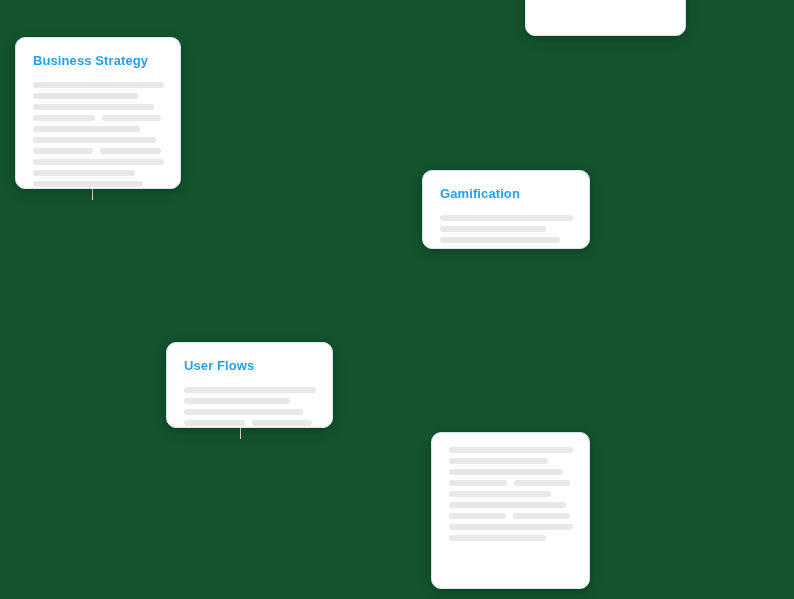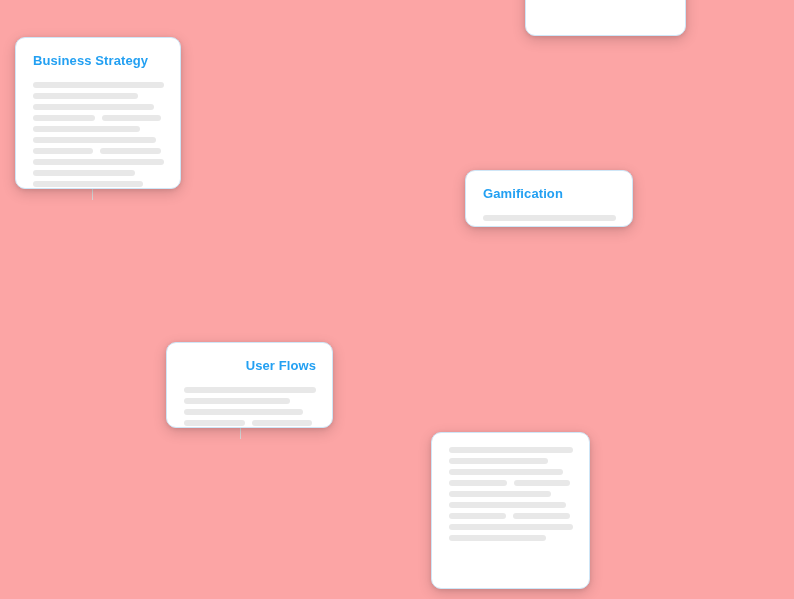--- a/index.html
+++ b/index.html
@@ -8,21 +8,21 @@
     background: #ffffff;
   }
   body {
     font-family: "Liberation Sans", "DejaVu Sans", sans-serif;
   }
   #canvas {
     position: relative;
     width: 794px;
     height: 599px;
     overflow: hidden;
-    background: #fca5a5;
+    background: #14532d;
   }
 
   
   .connector {
     position: absolute;
     background: #d8d8d8;
   }
 
   
   .card {
@@ -100,39 +100,39 @@
           <div class="bar" style="width: 100%; background: rgb(232, 232, 232);"></div>
         </div>
         <div class="line-row">
           <div class="bar" style="width: 78%; background: rgb(232, 232, 232);"></div>
         </div>
         <div class="line-row">
           <div class="bar" style="width: 84%; background: rgb(232, 232, 232);"></div>
         </div>
       </div>
     </div>
-    <div class="card" style="left: 422px; top: 170px; width: 168px; height: 57px; border-color: rgb(207, 230, 247); margin-left: 43px;">
+    <div class="card" style="left: 422px; top: 170px; width: 168px; height: 79px; border-color: rgb(207, 230, 247);">
       <div class="card-title" style="color: rgb(35, 160, 242);">Gamification</div>
       <div class="lines">
         <div class="line-row">
           <div class="bar" style="width: 100%; background: rgb(232, 232, 232);"></div>
         </div>
         <div class="line-row">
           <div class="bar" style="width: 80%; background: rgb(232, 232, 232);"></div>
         </div>
         <div class="line-row">
           <div class="bar" style="width: 90%; background: rgb(232, 232, 232);"></div>
         </div>
         <div class="line-row">
           <div class="bar" style="width: 46%; background: rgb(232, 232, 232);"></div>
           <div class="bar" style="width: 46%; background: rgb(232, 232, 232);"></div>
         </div>
       </div>
     </div>
-    <div class="card" style="left: 166px; top: 342px; width: 167px; height: 86px; border-color: rgb(207, 230, 247); text-align: right;">
+    <div class="card" style="left: 166px; top: 342px; width: 167px; height: 86px; border-color: rgb(207, 230, 247);">
       <div class="card-title" style="color: rgb(35, 160, 242);">User Flows</div>
       <div class="lines">
         <div class="line-row">
           <div class="bar" style="width: 100%; background: rgb(232, 232, 232);"></div>
         </div>
         <div class="line-row">
           <div class="bar" style="width: 80%; background: rgb(232, 232, 232);"></div>
         </div>
         <div class="line-row">
           <div class="bar" style="width: 90%; background: rgb(232, 232, 232);"></div>

